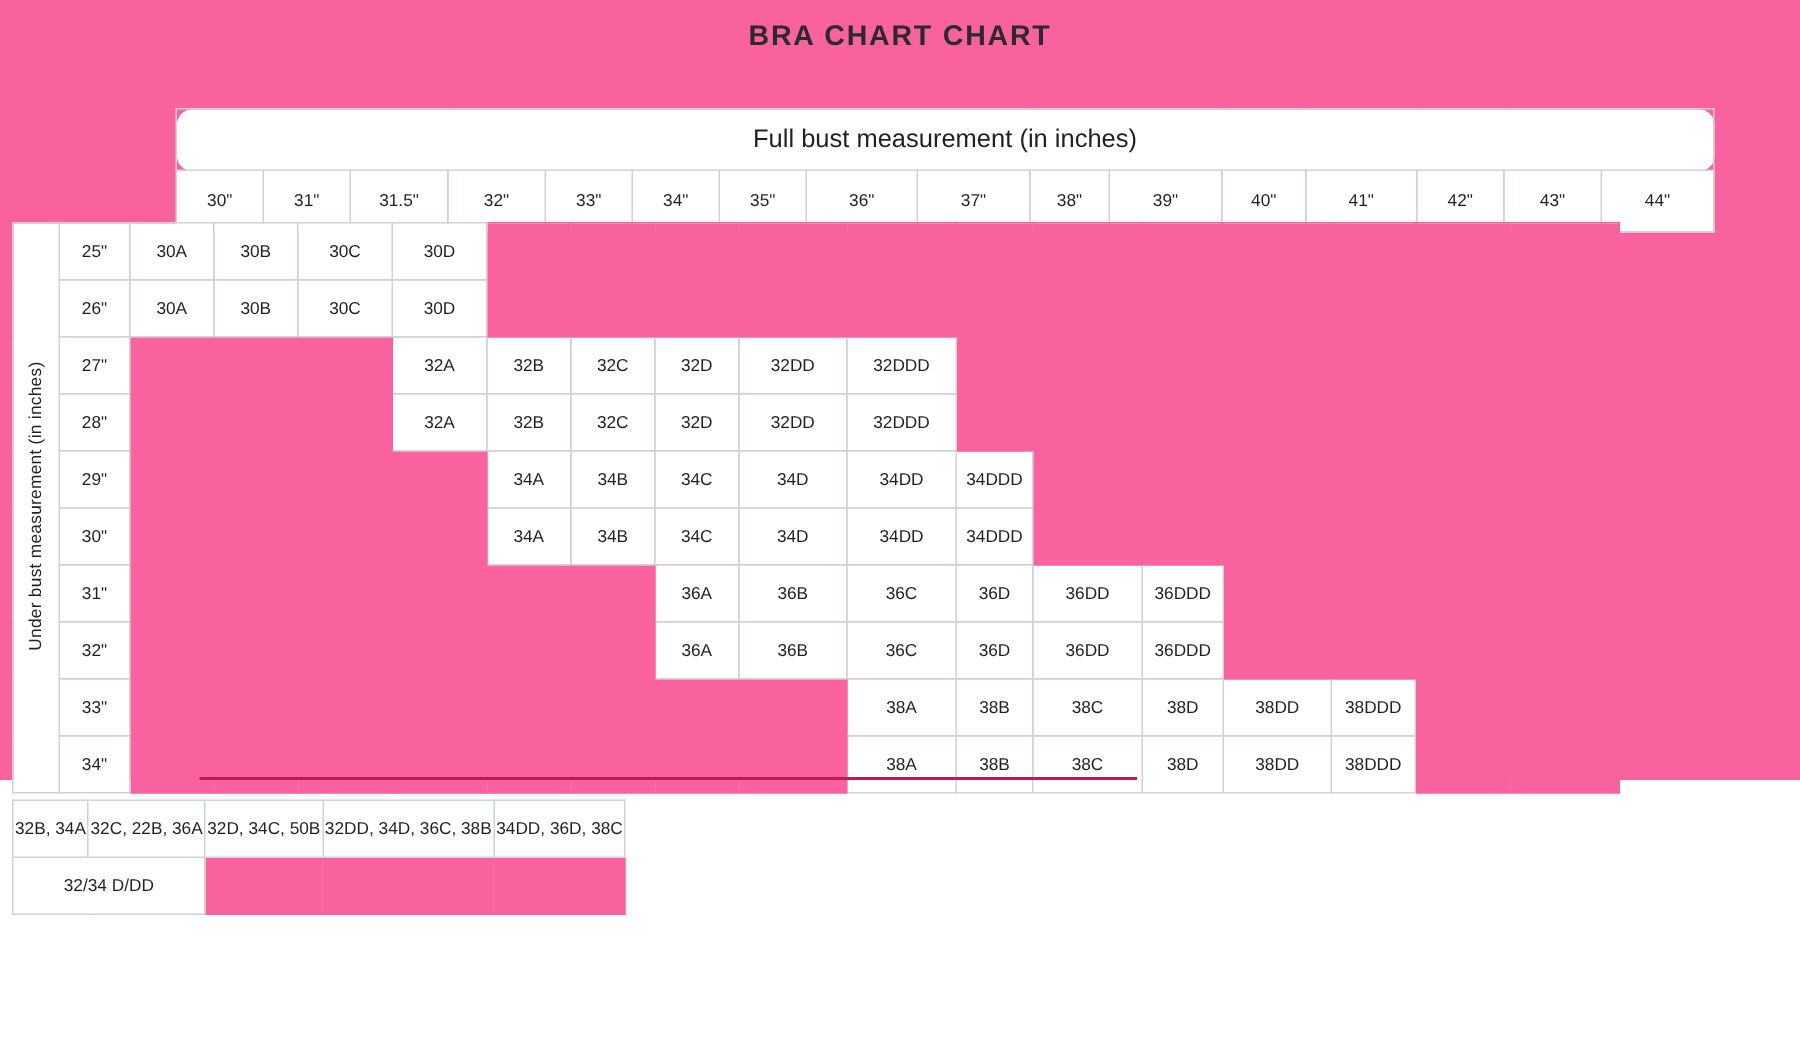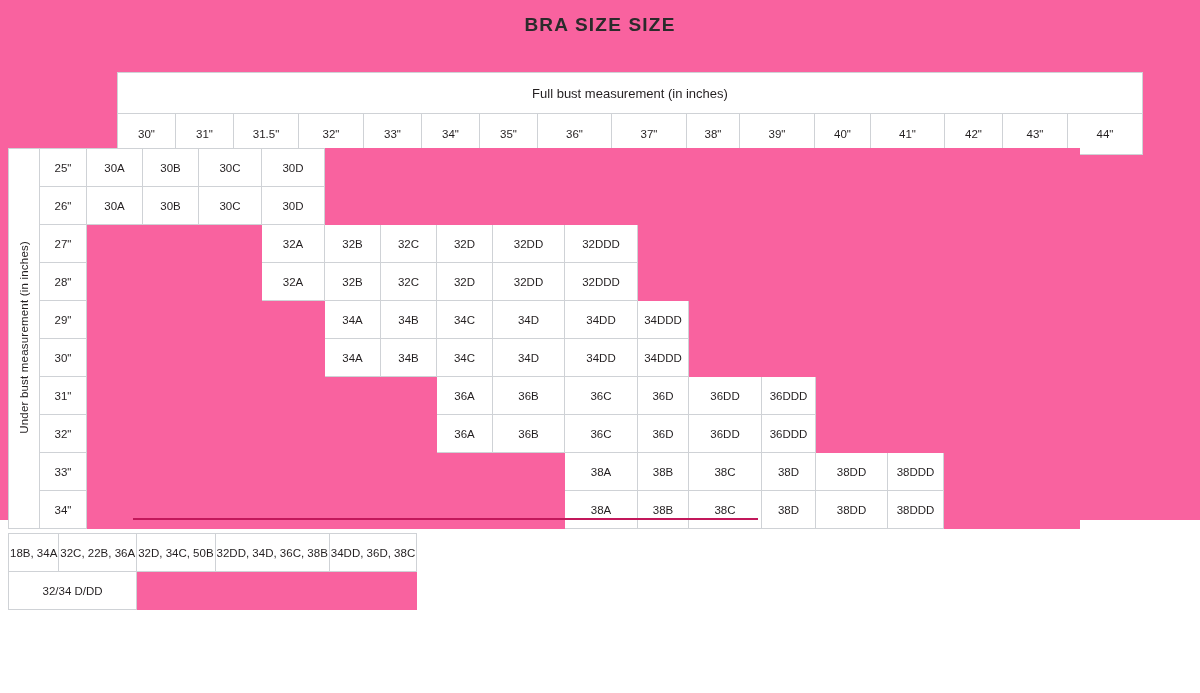--- a/index.html
+++ b/index.html
@@ -78,21 +78,22 @@
   .bust-head td {
     border: 1px solid #cfd2d6;
     background: #ffffff;
     font-size: 11.5px;
     text-align: center;
     vertical-align: middle;
     color: #231f20;
   }
   .bust-title td {
     height: 38px;
-    font-size: 13px;
+    font-size: 17px;
+    border-radius: 10px;
   }
   .bust-cols td {
     height: 38px;
   }
 
   .side-label {
     writing-mode: vertical-rl;
     transform: rotate(180deg);
     font-size: 11.5px;
     white-space: nowrap;
@@ -131,21 +132,21 @@
     background: #c2185b;
   }
 </style>
 </head>
 <body>
 
 <div class="page">
   <div class="pinkbg"></div>
 
   <div class="title-wrap">
-    <div class="title">BRA SIZE SIZE</div>
+    <div class="title">BRA CHART CHART</div>
   </div>
 
   <table class="bust-head">
     <tbody>
         <tr class="bust-title">
       <td colspan="16">Full bust measurement (in inches)</td>
     </tr>
     <tr class="bust-cols" id="bust-cols">
           <td style="width: 55px;">30"</td>
           <td style="width: 55px;">31"</td>
@@ -361,21 +362,21 @@
           <td class="cell-empty" style="width: 72px;"></td>
         </tr>
       </tbody>
   </table>
 
   <div class="underline-accent"></div>
 
   <table class="bottom">
     <tbody id="bottom-body">
         <tr>
-          <td>18B, 34A</td>
+          <td>32B, 34A</td>
           <td>32C, 22B, 36A</td>
           <td>32D, 34C, 50B</td>
           <td>32DD, 34D, 36C, 38B</td>
           <td>34DD, 36D, 38C</td>
         </tr>
         <tr>
           <td colspan="2">32/34 D/DD</td>
           <td class="pink"></td>
           <td class="pink"></td>
           <td class="pink"></td>

